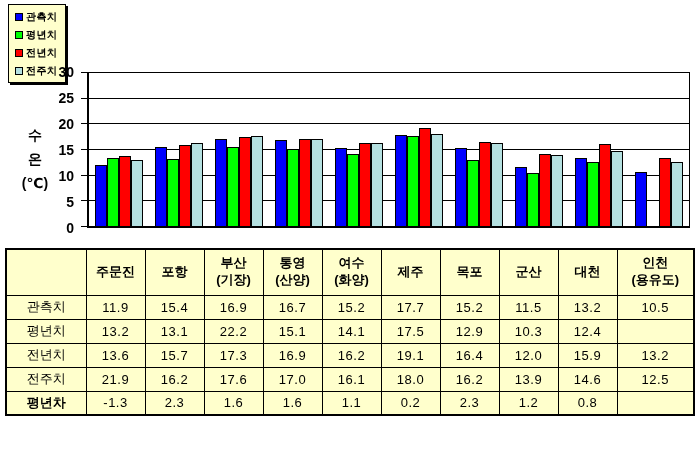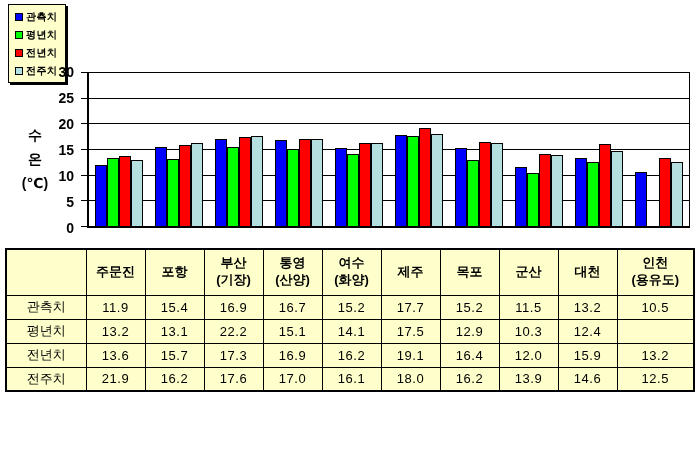--- a/index.html
+++ b/index.html
@@ -266,16 +266,29 @@
           <td>16.2</td>
           <td>17.6</td>
           <td>17.0</td>
           <td>16.1</td>
           <td>18.0</td>
           <td>16.2</td>
           <td>13.9</td>
           <td>14.6</td>
           <td>12.5</td>
         </tr>
+        <tr class="bold-row">
+          <th scope="row">평년차</th>
+          <td>-1.3</td>
+          <td>2.3</td>
+          <td>1.6</td>
+          <td>1.6</td>
+          <td>1.1</td>
+          <td>0.2</td>
+          <td>2.3</td>
+          <td>1.2</td>
+          <td>0.8</td>
+          <td></td>
+        </tr>
       </tbody>
   </table>
 
 </div>
 
 </body></html>

